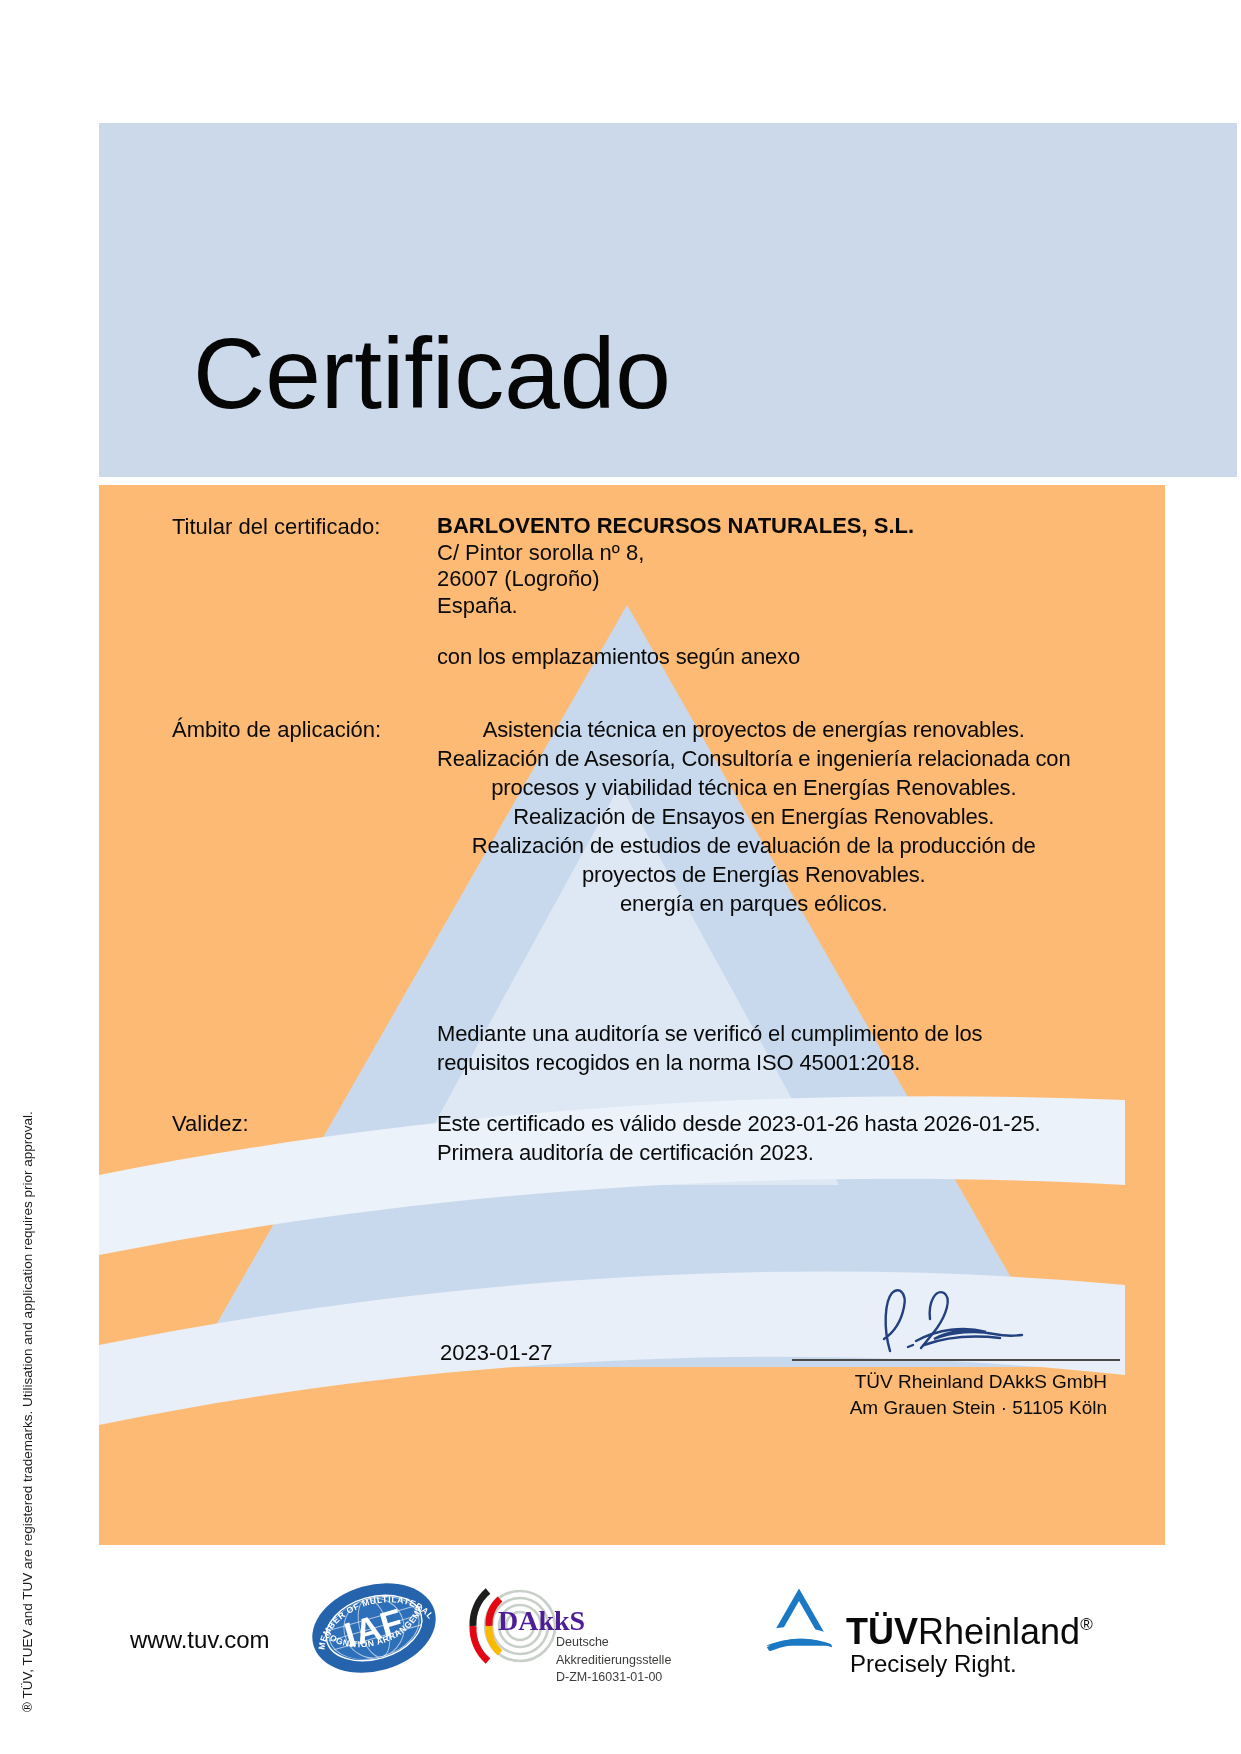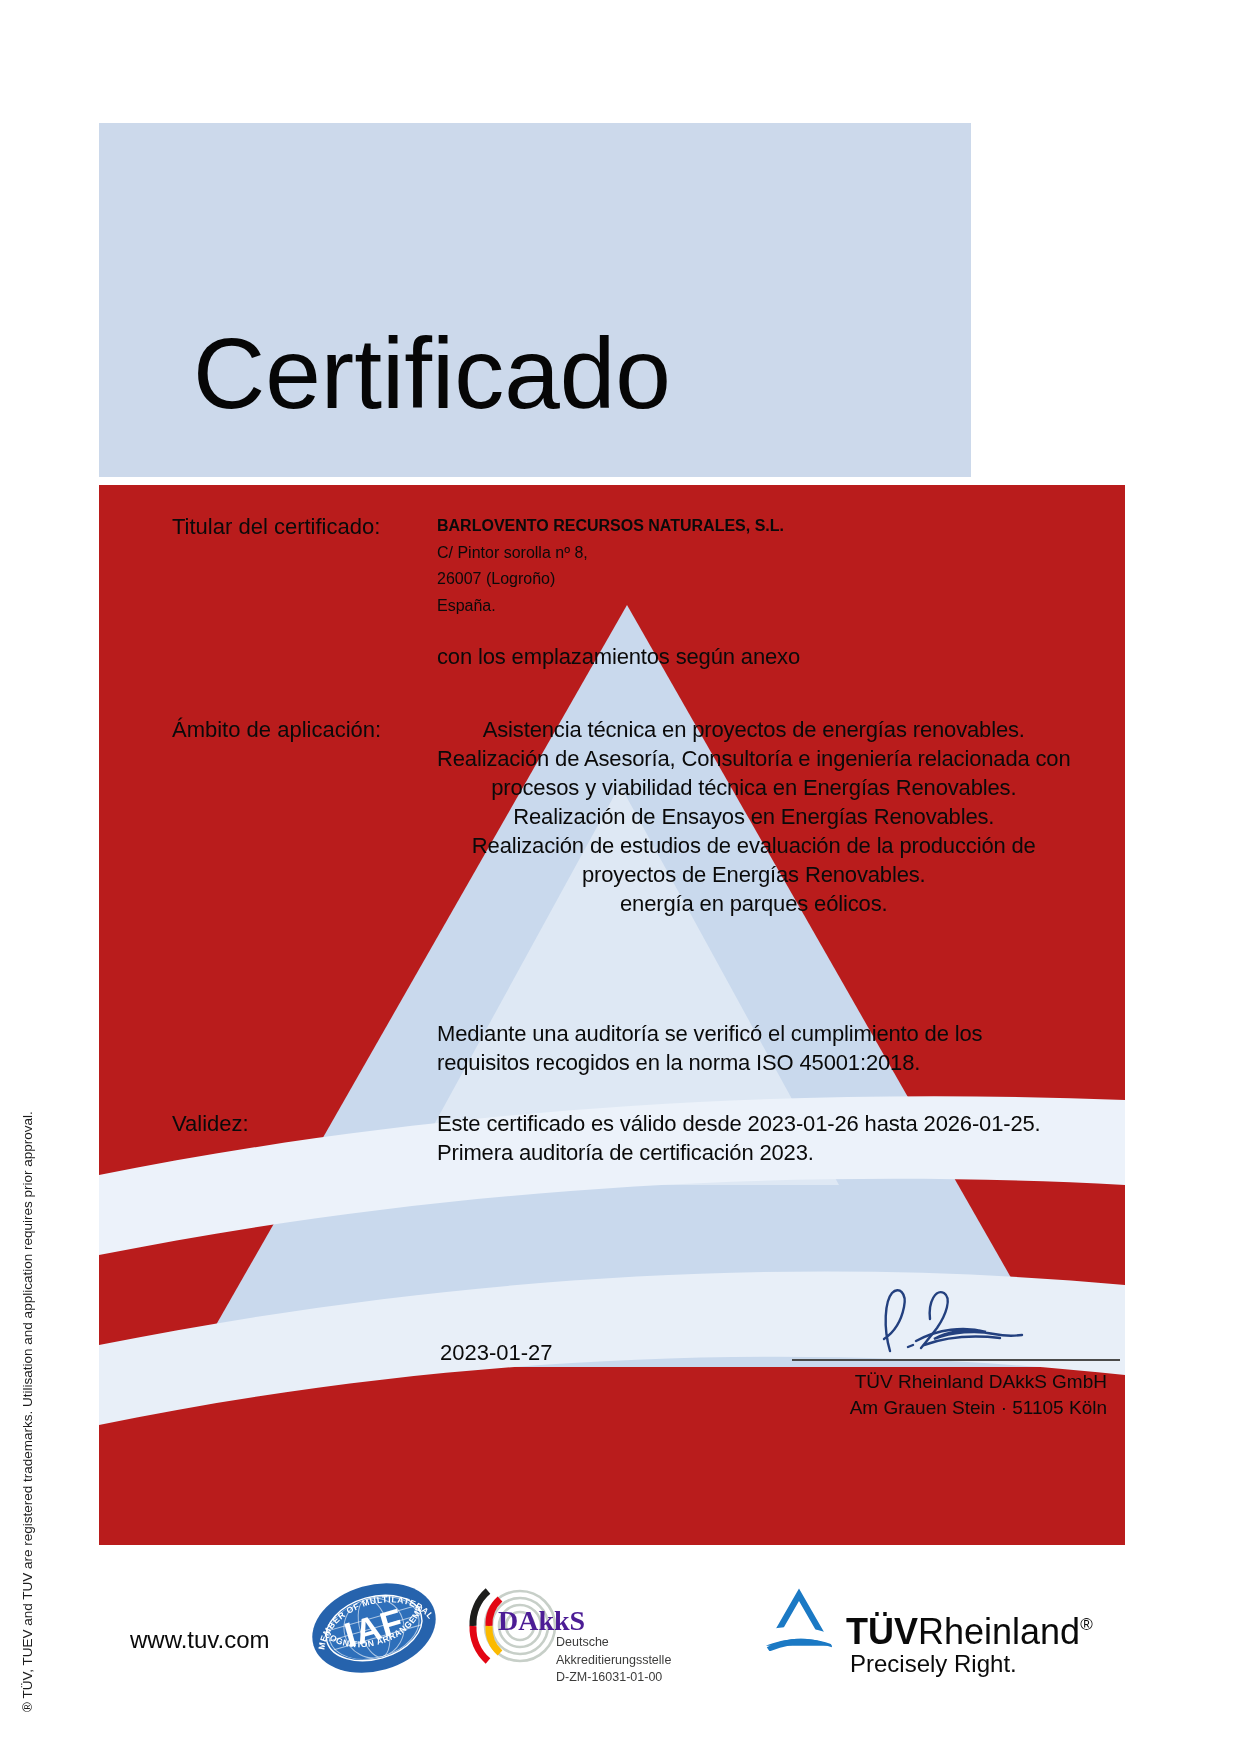--- a/index.html
+++ b/index.html
@@ -2,38 +2,38 @@
 <html><head>
 <meta charset="utf-8">
 <style>
   html,body{margin:0;padding:0;}
   body{width:1241px;height:1754px;position:relative;background:#ffffff;
        font-family:"Liberation Sans","DejaVu Sans",sans-serif;color:#0a0a0a;}
   .abs{position:absolute;}
   #page{position:relative;width:1241px;height:1754px;overflow:hidden;background:#fff;}
 
   
-  .panel-top{left:99px;top:123px;width:872px;height:354px;background:#ccd9eb;}
-  .panel-bottom{left:99px;top:485px;width:1026px;height:1060px;background:#b91c1c;overflow:hidden;}
+  .panel-top{left:99px;top:123px;width:1138px;height:354px;background:#ccd9eb;}
+  .panel-bottom{left:99px;top:485px;width:1026px;height:1060px;background:#fdba74;overflow:hidden;padding-left:40px;}
 
   
   .doc-title{left:94px;top:200px;font-size:100px;line-height:1;letter-spacing:0px;color:#060606;}
 
   .lbl{font-size:22px;line-height:29px;white-space:nowrap;}
   .val{font-size:22px;line-height:29px;white-space:nowrap;letter-spacing:-0.15px;}
   .bold{font-weight:bold;}
 
   .norm-label{left:73px;top:366px;}
   .norm-value{left:338px;top:366px;font-size:34px;line-height:29px;font-weight:bold;}
   .reg-label{left:73px;top:432px;}
   .reg-value{left:338px;top:432px;font-weight:bold;}
 
   
   .holder-label{left:73px;top:27px;}
-  .holder-block{left:338px;top:28px;font-size:16px;line-height:26.5px;}
+  .holder-block{left:338px;top:28px;font-size:22px;line-height:26.5px;}
   .holder-note{left:338px;top:157px;}
   .scope-label{left:73px;top:230px;}
   .scope-block{left:338px;top:230px;text-align:center;}
   .audit-block{left:338px;top:534px;}
   .validity-label{left:73px;top:624px;}
   .validity-block{left:338px;top:624px;}
   .issue-date{left:341px;top:855px;font-size:22px;line-height:26px;}
 
   .sig-line{left:693px;top:874px;width:328px;border-top:2px solid #4a4a4a;height:0;}
   .sig-block{left:691px;top:884px;width:317px;text-align:right;font-size:19px;line-height:26px;}

